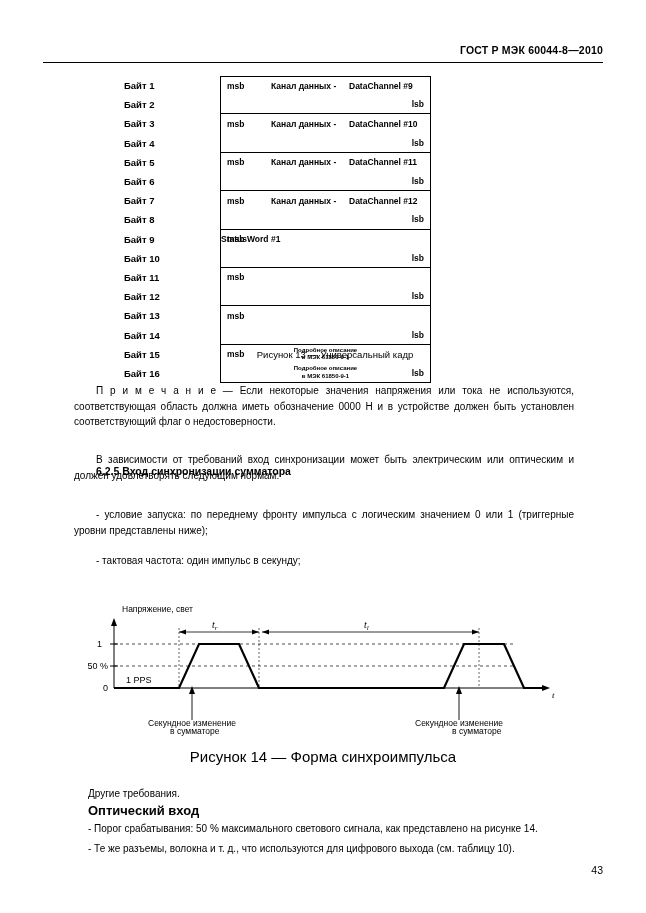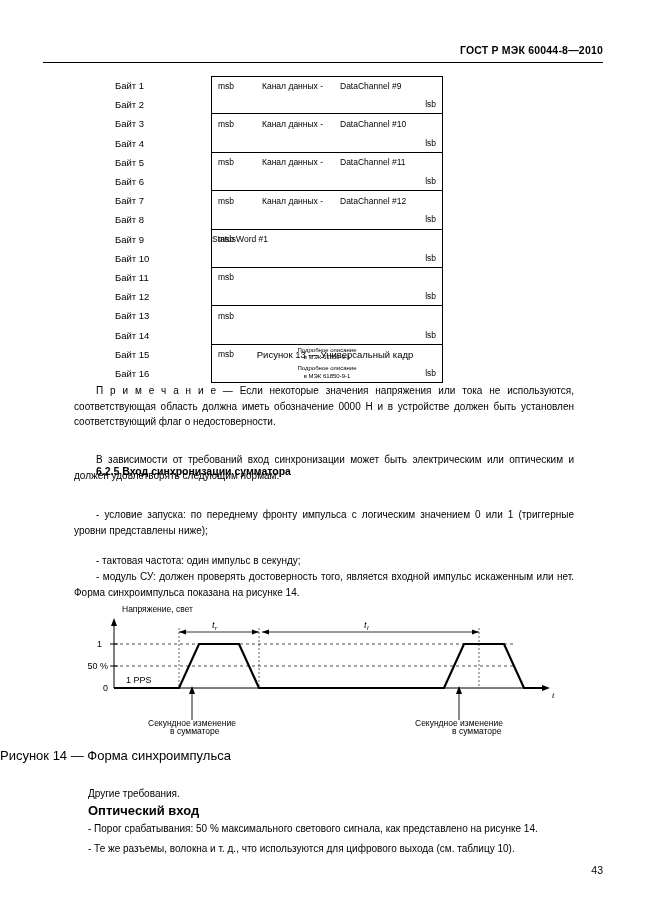--- a/index.html
+++ b/index.html
@@ -35,38 +35,39 @@
     top: 62px;
     left: 43px;
     right: 43px;
     height: 1px;
     background: #000;
   }
   
   .fig13 {
     position: absolute;
     top: 76px;
-    left: 91px;
+    left: 100px;
     width: 430px;
+    font-weight: bold;
   }
   .fig13-row {
     display: flex;
     align-items: stretch;
     height: 19.2px;
   }
   .byte-label {
     width: 120px;
     font-size: 9.5px;
     padding-left: 24px;
     box-sizing: border-box;
     display: flex;
     align-items: center;
   }
   .frame-col {
-    width: 232px;
+    width: 211px;
     position: relative;
     border-left: 1px solid #000;
     border-right: 1px solid #000;
     box-sizing: border-box;
     display: flex;
     align-items: center;
     padding-left: 36px;
   }
   .fig13-row:first-child .frame-col { border-top: 1px solid #000; }
   .frame-col.botline { border-bottom: 1px solid #000; }
@@ -142,22 +143,22 @@
     left: 74px;
     width: 500px;
     height: 130px;
   }
   .fig14 svg { display: block; }
   .fig14-caption {
     position: absolute;
     top: 748px;
     left: 0;
     width: 646px;
-    text-align: left;
-    font-size: 13px;
+    text-align: center;
+    font-size: 15px;
   }
   .p5 { top: 786px; left: 88px; }
   .h-opt {
     position: absolute;
     left: 88px;
     top: 803px;
     font-size: 13px;
     font-weight: bold;
   }
   .p6 { top: 821px; left: 88px; }
@@ -310,21 +311,20 @@
 
   <div class="fig13-caption">Рисунок 13 — Универсальный кадр</div>
 
   <div class="body-text p-note indent">П р и м е ч а н и е — Если некоторые значения напряжения или тока не используются, соответствующая область должна иметь обозначение  0000 Н  и в устройстве должен быть установлен соответствующий флаг о недостоверности.</div>
 
   <div class="h-sub">6.2.5 Вход синхронизации сумматора</div>
 
   <div class="body-text p1 indent">В зависимости от требований вход синхронизации может быть электрическим или оптическим и должен удовлетворять следующим нормам:</div>
   <div class="body-text p2 indent">- условие запуска: по переднему фронту импульса с логическим значением 0 или 1 (триггерные уровни представлены ниже);</div>
   <div class="body-text p3 indent">- тактовая частота: один импульс в секунду;</div>
-  <div class="body-text p4 indent">- модуль СУ: должен проверять достоверность того, является входной импульс искаженным или нет. Форма синхроимпульса показана на рисунке 14.</div>
 
   <div class="fig14">
     <svg width="500" height="130" viewBox="0 0 500 130">
 
       <line x1="40" y1="24" x2="40" y2="88" stroke="#000" stroke-width="1"></line>
       <polygon points="40,18 37,26 43,26" fill="#000"></polygon>
       <line x1="40" y1="88" x2="470" y2="88" stroke="#000" stroke-width="1"></line>
       <polygon points="476,88 468,85 468,91" fill="#000"></polygon>
 
       <line x1="40" y1="44" x2="440" y2="44" stroke="#000" stroke-width="0.7" stroke-dasharray="3,3"></line>

